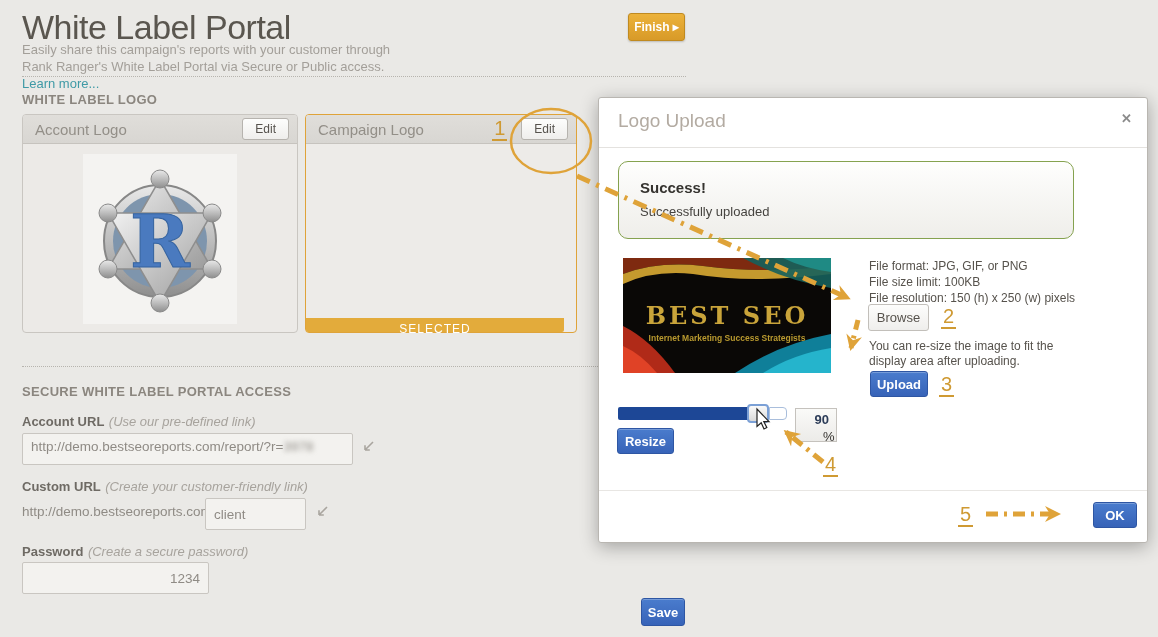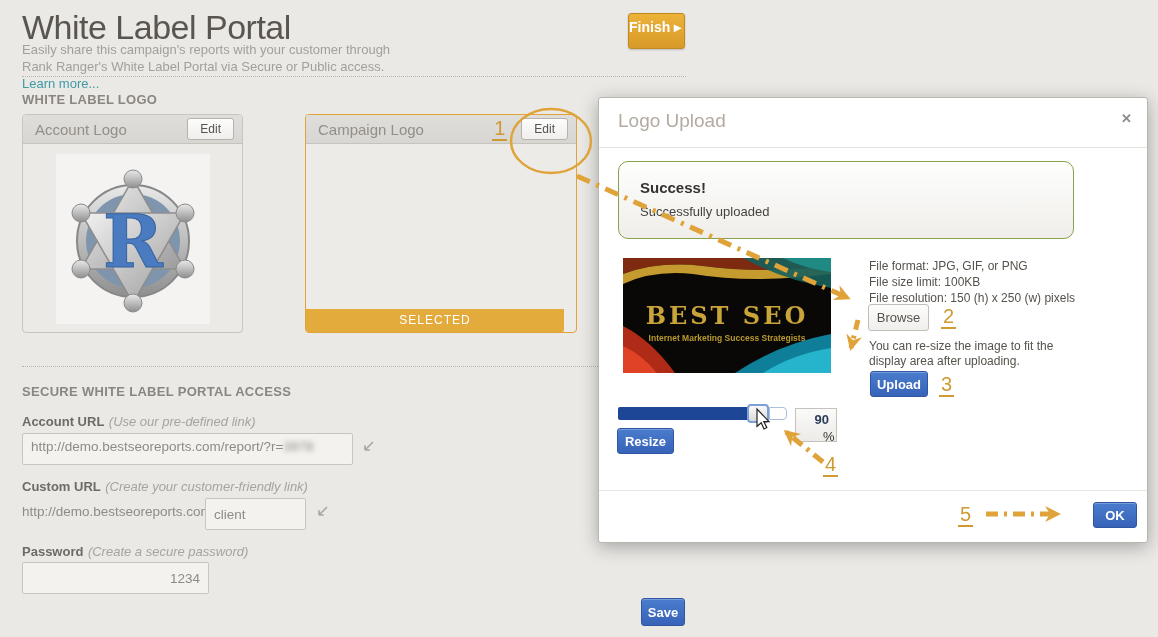--- a/index.html
+++ b/index.html
@@ -8,45 +8,45 @@
     position:relative; width:1158px; height:637px;
     background:#eae9e6; overflow:hidden;
   }
   .abs { position:absolute; }
 
   
   .page-title { left:22px; top:8px; font-size:34px; font-weight:400; color:#5a564f; letter-spacing:-0.5px; }
   .page-sub { left:22px; top:41px; width:380px; font-size:13px; line-height:17px; color:#a39f99; }
   .learn-link { color:#3f9aa6; cursor:pointer; }
   .btn-finish {
-    left:628px; top:13px; width:57px; height:36px;
+    left:628px; top:13px; width:57px; height:28px;
     background:linear-gradient(#ecb23a,#d89a28); border:1px solid #c08a20;
-    border-radius:3px; color:#fff; font-weight:bold; font-size:14px;
-    text-align:left; line-height:26px; cursor:pointer; box-shadow:0 1px 2px rgba(0,0,0,.2);
+    border-radius:3px; color:#fff; font-weight:bold; font-size:12px;
+    text-align:center; line-height:26px; cursor:pointer; box-shadow:0 1px 2px rgba(0,0,0,.2);
   }
   .dotted-div { border-top:1px dotted #b7b4ae; height:0; }
 
   .section-head { font-size:13px; font-weight:bold; color:#8b867f; letter-spacing:.3px; }
 
   
   .card {
     background:#eceae7; border:1px solid #c9c6c1; border-radius:4px;
   }
   .card-head {
     height:29px; background:linear-gradient(#e0deda,#d8d6d2);
     border-bottom:1px solid #c6c3be; border-radius:3px 3px 0 0;
     display:flex; align-items:center; padding:0 8px 0 12px;
   }
   .card-head-label { font-size:15px; color:#938f88; flex:1; }
   .btn-edit {
     background:linear-gradient(#fdfdfc,#efeeec); border:1px solid #b6b3ae;
     border-radius:3px; font-size:12px; color:#56524d; padding:3px 12px; cursor:pointer;
   }
   .selected-bar {
-    position:absolute; left:0; right:12px; bottom:0; height:23px;
+    position:absolute; left:0; right:12px; bottom:0; height:14px;
     background:#e3ab3b; color:#fff; font-size:12px; letter-spacing:1px;
     text-align:center; line-height:23px; border-radius:0 0 2px 2px;
   }
   .logo-img-wrap { background:#f4f3f1; width:154px; height:170px; display:flex; align-items:center; justify-content:center; }
 
   
   .field-label { font-size:13px; color:#6e6a64; font-weight:bold; }
   .field-hint { font-size:13px; color:#a7a39d; font-style:italic; font-weight:normal; }
   .tb {
     background:#f3f2ef; border:1px solid #c9c6c1; border-radius:2px;
@@ -115,21 +115,21 @@
   <div class="abs page-title">White Label Portal</div>
   <div class="abs page-sub">
     <span>Easily share this campaign's reports with your customer through Rank Ranger's White Label Portal via Secure or Public access.</span>
     <span class="learn-link">Learn more...</span>
   </div>
   <div class="abs btn-finish">Finish ▸</div>
   <div class="abs dotted-div" style="left:22px; top:76px; width:664px;"></div>
 
   <div class="abs section-head" style="left:22px; top:92px;">WHITE LABEL LOGO</div>
 
-  <div class="abs card" style="left:22px; top:114px; width:221px; height:219px;">
+  <div class="abs card" style="left:22px; top:114px; width:276px; height:219px;">
     <div class="card-head">
       <span class="card-head-label">Account Logo</span>
       <span class="btn-edit">Edit</span>
     </div>
     <div style="height:189px; display:flex; align-items:center; justify-content:center;">
       <div class="logo-img-wrap">
         <svg width="140" height="152" viewBox="0 0 140 152">
           <defs>
             <linearGradient id="silver" x1="0" y1="0" x2="0" y2="1">
               <stop offset="0" stop-color="#e9e9e9"></stop>

